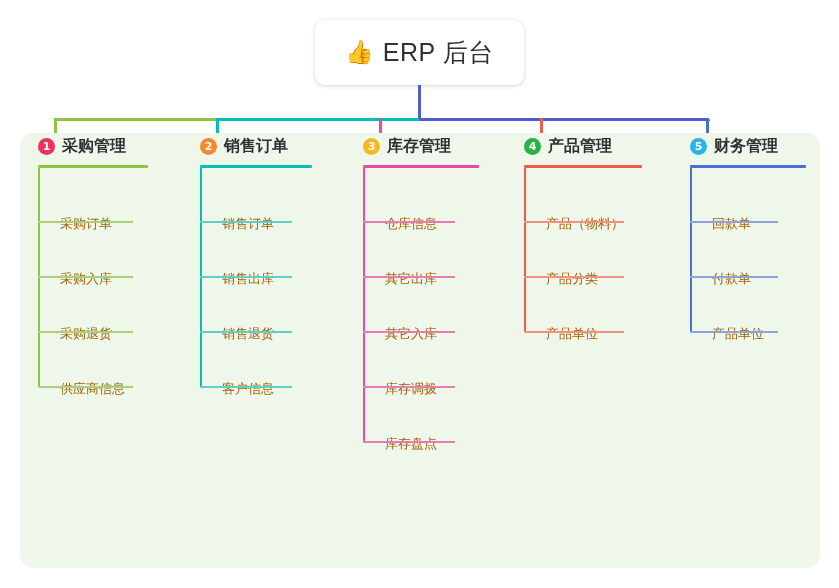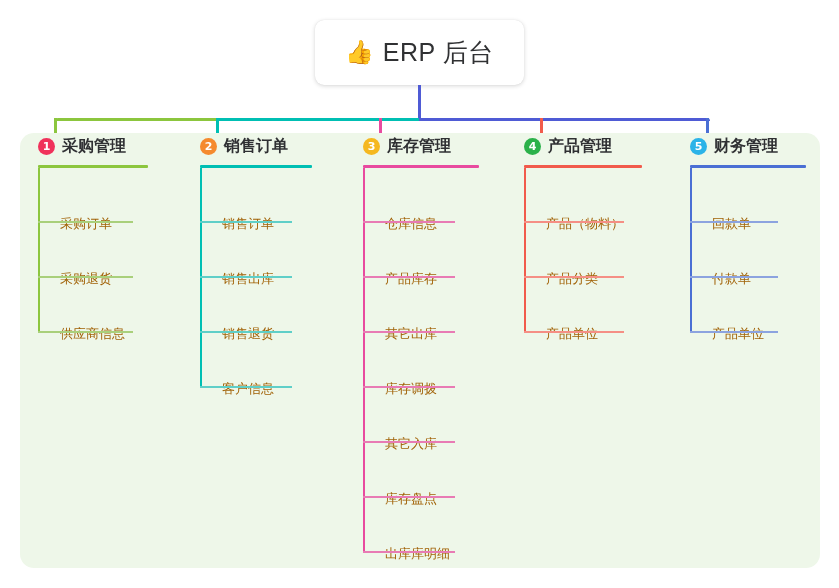--- a/index.html
+++ b/index.html
@@ -136,20 +136,25 @@
           </div>
           <div class="col-rule" style="width: 110px; background: rgb(140, 198, 62);"></div>
           <div class="leaf-list">
             <div class="leaf" style="width: 95px;">
               <div class="leaf-trunk" style="background: rgb(140, 198, 62);"></div>
               <div class="leaf-label">采购订单</div>
               <div class="leaf-rule" style="width: 95px; background: rgb(169, 208, 123);"></div>
             </div>
             <div class="leaf" style="width: 95px;">
               <div class="leaf-trunk" style="background: rgb(140, 198, 62);"></div>
+              <div class="leaf-label">采购入库</div>
+              <div class="leaf-rule" style="width: 95px; background: rgb(169, 208, 123);"></div>
+            </div>
+            <div class="leaf" style="width: 95px;">
+              <div class="leaf-trunk" style="background: rgb(140, 198, 62);"></div>
               <div class="leaf-label">采购退货</div>
               <div class="leaf-rule" style="width: 95px; background: rgb(169, 208, 123);"></div>
             </div>
             <div class="leaf" style="width: 95px;">
               <div class="leaf-trunk" style="background: rgb(140, 198, 62);"></div>
               <div class="leaf-label">供应商信息</div>
               <div class="leaf-rule" style="width: 95px; background: rgb(169, 208, 123);"></div>
             </div>
           </div>
         </div>
@@ -189,46 +194,36 @@
           </div>
           <div class="col-rule" style="width: 116px; background: rgb(232, 75, 159);"></div>
           <div class="leaf-list">
             <div class="leaf" style="width: 92px;">
               <div class="leaf-trunk" style="background: rgb(232, 75, 159);"></div>
               <div class="leaf-label">仓库信息</div>
               <div class="leaf-rule" style="width: 92px; background: rgb(232, 123, 180);"></div>
             </div>
             <div class="leaf" style="width: 92px;">
               <div class="leaf-trunk" style="background: rgb(232, 75, 159);"></div>
-              <div class="leaf-label">产品库存</div>
-              <div class="leaf-rule" style="width: 92px; background: rgb(232, 123, 180);"></div>
-            </div>
-            <div class="leaf" style="width: 92px;">
-              <div class="leaf-trunk" style="background: rgb(232, 75, 159);"></div>
               <div class="leaf-label">其它出库</div>
               <div class="leaf-rule" style="width: 92px; background: rgb(232, 123, 180);"></div>
             </div>
             <div class="leaf" style="width: 92px;">
               <div class="leaf-trunk" style="background: rgb(232, 75, 159);"></div>
+              <div class="leaf-label">其它入库</div>
+              <div class="leaf-rule" style="width: 92px; background: rgb(232, 123, 180);"></div>
+            </div>
+            <div class="leaf" style="width: 92px;">
+              <div class="leaf-trunk" style="background: rgb(232, 75, 159);"></div>
               <div class="leaf-label">库存调拨</div>
               <div class="leaf-rule" style="width: 92px; background: rgb(232, 123, 180);"></div>
             </div>
             <div class="leaf" style="width: 92px;">
               <div class="leaf-trunk" style="background: rgb(232, 75, 159);"></div>
-              <div class="leaf-label">其它入库</div>
-              <div class="leaf-rule" style="width: 92px; background: rgb(232, 123, 180);"></div>
-            </div>
-            <div class="leaf" style="width: 92px;">
-              <div class="leaf-trunk" style="background: rgb(232, 75, 159);"></div>
               <div class="leaf-label">库存盘点</div>
-              <div class="leaf-rule" style="width: 92px; background: rgb(232, 123, 180);"></div>
-            </div>
-            <div class="leaf" style="width: 92px;">
-              <div class="leaf-trunk" style="background: rgb(232, 75, 159);"></div>
-              <div class="leaf-label">出库库明细</div>
               <div class="leaf-rule" style="width: 92px; background: rgb(232, 123, 180);"></div>
             </div>
           </div>
         </div>
         <div class="column" style="left: 486px;">
           <div class="col-header">
             <span class="badge" style="background: rgb(43, 177, 74);">4</span>
             <span class="col-title">产品管理</span>
           </div>
           <div class="col-rule" style="width: 118px; background: rgb(241, 91, 76);"></div>

